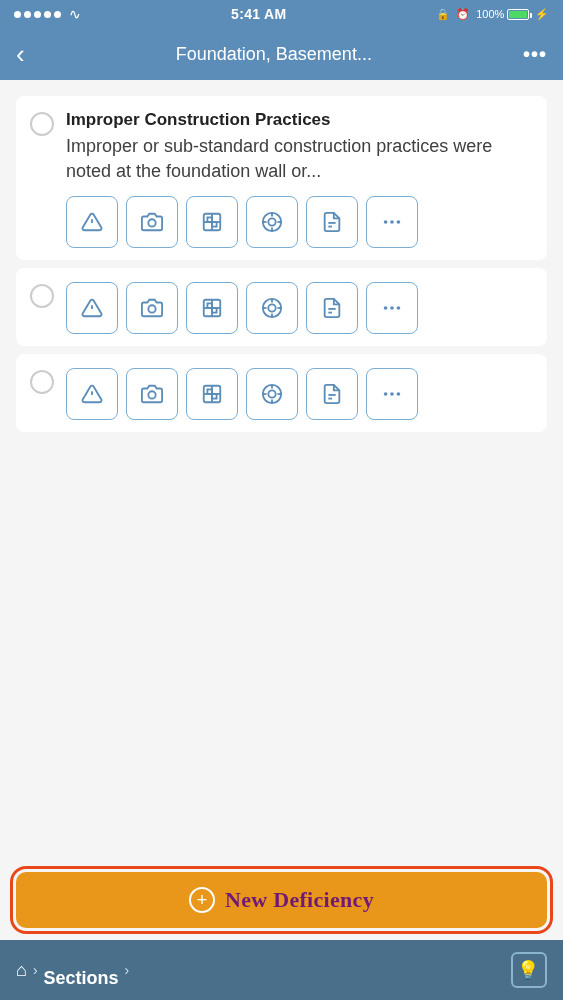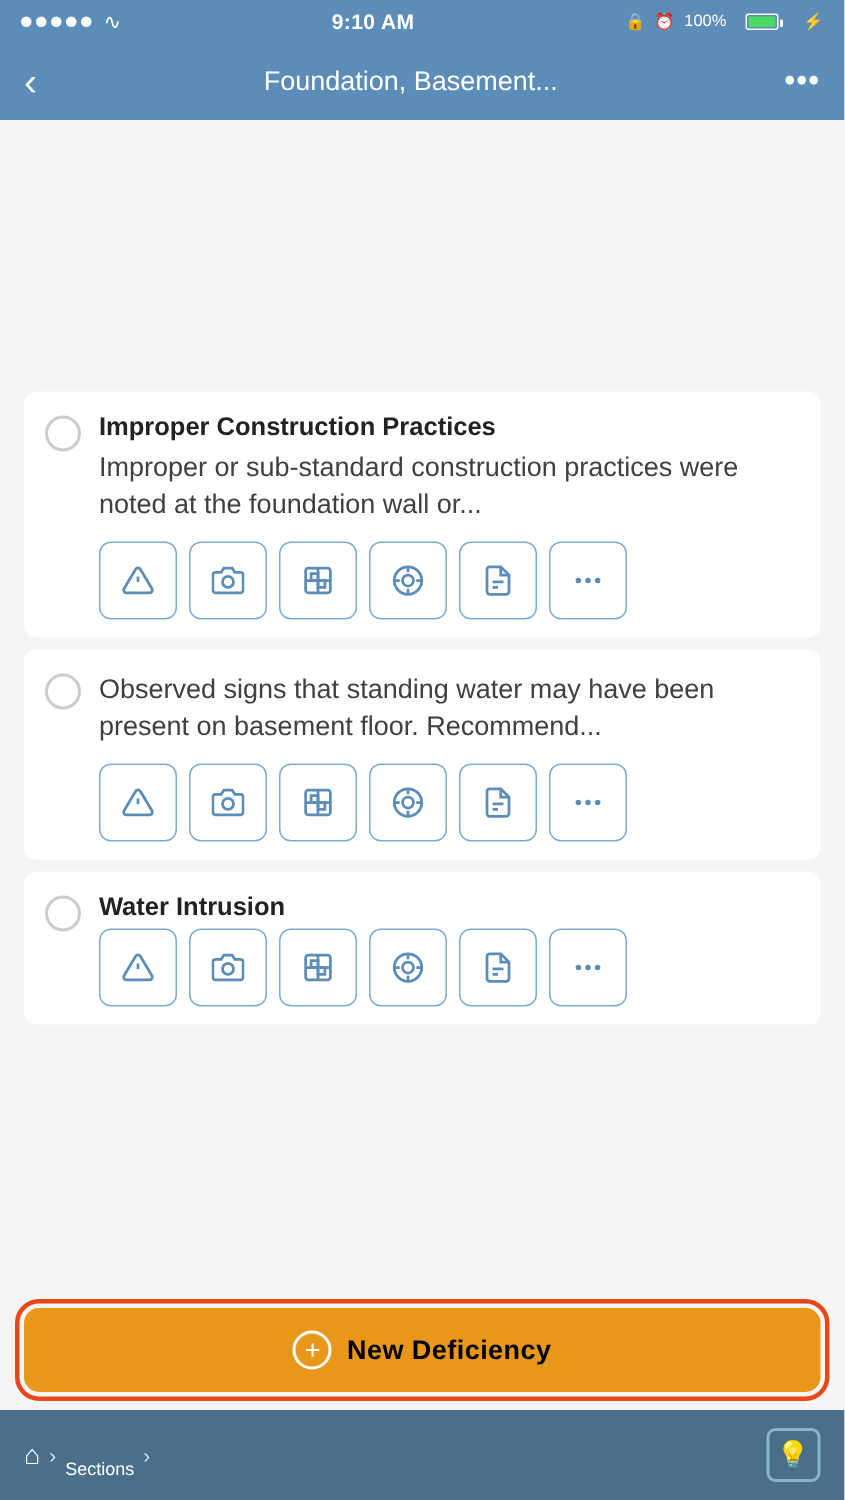--- a/index.html
+++ b/index.html
@@ -51,21 +51,21 @@
     .status-right {
       display: flex;
       align-items: center;
       gap: 6px;
       color: white;
       font-size: 11px;
     }
     .battery-container {
       display: flex;
       align-items: center;
-      gap: 13px;
+      gap: 3px;
     }
     .battery-icon {
       display: flex;
       align-items: center;
       gap: 1px;
     }
     .battery-body {
       width: 22px; height: 11px;
       border: 1.5px solid white;
       border-radius: 2px;
@@ -118,21 +118,20 @@
 
     
     .main-content {
       flex: 1;
       overflow-y: auto;
       background: #f5f5f5;
       padding: 16px 16px 12px;
       display: flex;
       flex-direction: column;
       gap: 8px;
-      justify-content: center;
     }
 
     
     .deficiency-item {
       background: white;
       border-radius: 8px;
       padding: 14px 14px 12px;
       display: flex;
       gap: 12px;
     }
@@ -209,24 +208,25 @@
       border-radius: 50%;
       border: 2px solid white;
       display: flex;
       align-items: center;
       justify-content: center;
       color: white;
       font-size: 18px;
       line-height: 1;
     }
     .new-deficiency-label {
-      color: #000000;
-      font-size: 18px;
+      color: #701a75;
+      font-size: 22px;
       font-weight: 600;
       letter-spacing: 0.3px;
+      font-family: Liberation Serif, serif;
     }
 
     
     .bottom-bar {
       background: #4a6f8a;
       display: flex;
       align-items: center;
       padding: 10px 16px;
       height: 60px;
       gap: 8px;
@@ -240,22 +240,22 @@
     .breadcrumb-home {
       color: white;
       font-size: 18px;
     }
     .breadcrumb-sep {
       color: #cce0f0;
       font-size: 14px;
     }
     .breadcrumb-item {
       color: white;
-      font-size: 12px;
-      font-weight: 400;
+      font-size: 18px;
+      font-weight: 700;
       margin-top: 17px;
     }
     .breadcrumb-item.active {
       color: #d0e8f8;
     }
     .lightbulb-btn {
       width: 36px;
       height: 36px;
       border: 2px solid #8ab4ce;
       border-radius: 6px;
@@ -274,21 +274,21 @@
   <div class="status-left">
     <div class="status-dots">
       <div class="status-dot"></div>
       <div class="status-dot"></div>
       <div class="status-dot"></div>
       <div class="status-dot"></div>
       <div class="status-dot"></div>
     </div>
     <span class="wifi-icon">∿</span>
   </div>
-  <div class="status-center">9:10 AM</div>
+  <div class="status-center">5:41 AM</div>
   <div class="status-right">
     <span>🔒</span>
     <span>⏰</span>
     <div class="battery-container">
       <span>100%</span>
       <div class="battery-icon">
         <div class="battery-body">
           <div class="battery-fill"></div>
         </div>
         <div class="battery-tip"></div>
@@ -359,21 +359,20 @@
             <circle cx="19" cy="12" r="2"></circle>
           </svg>
         </div>
       </div>
     </div>
   </div>
 
   <div class="deficiency-item">
     <div class="deficiency-radio"></div>
     <div class="deficiency-body">
-      <div class="deficiency-desc">Observed signs that standing water may have been present on basement floor. Recommend...</div>
       <div class="action-buttons">
         <div class="action-btn">
           <svg viewBox="0 0 24 24" fill="none" stroke="#5b8db8" stroke-width="2">
             <path d="M10.29 3.86L1.82 18a2 2 0 001.71 3h16.94a2 2 0 001.71-3L13.71 3.86a2 2 0 00-3.42 0z"></path>
             <line x1="12" y1="9" x2="12" y2="13"></line>
             <line x1="12" y1="17" x2="12.01" y2="17"></line>
           </svg>
         </div>
         <div class="action-btn">
           <svg viewBox="0 0 24 24" fill="none" stroke="#5b8db8" stroke-width="2">
@@ -415,21 +414,20 @@
             <circle cx="19" cy="12" r="2"></circle>
           </svg>
         </div>
       </div>
     </div>
   </div>
 
   <div class="deficiency-item">
     <div class="deficiency-radio"></div>
     <div class="deficiency-body">
-      <div class="deficiency-title">Water Intrusion</div>
       <div class="action-buttons">
         <div class="action-btn">
           <svg viewBox="0 0 24 24" fill="none" stroke="#5b8db8" stroke-width="2">
             <path d="M10.29 3.86L1.82 18a2 2 0 001.71 3h16.94a2 2 0 001.71-3L13.71 3.86a2 2 0 00-3.42 0z"></path>
             <line x1="12" y1="9" x2="12" y2="13"></line>
             <line x1="12" y1="17" x2="12.01" y2="17"></line>
           </svg>
         </div>
         <div class="action-btn">
           <svg viewBox="0 0 24 24" fill="none" stroke="#5b8db8" stroke-width="2">

